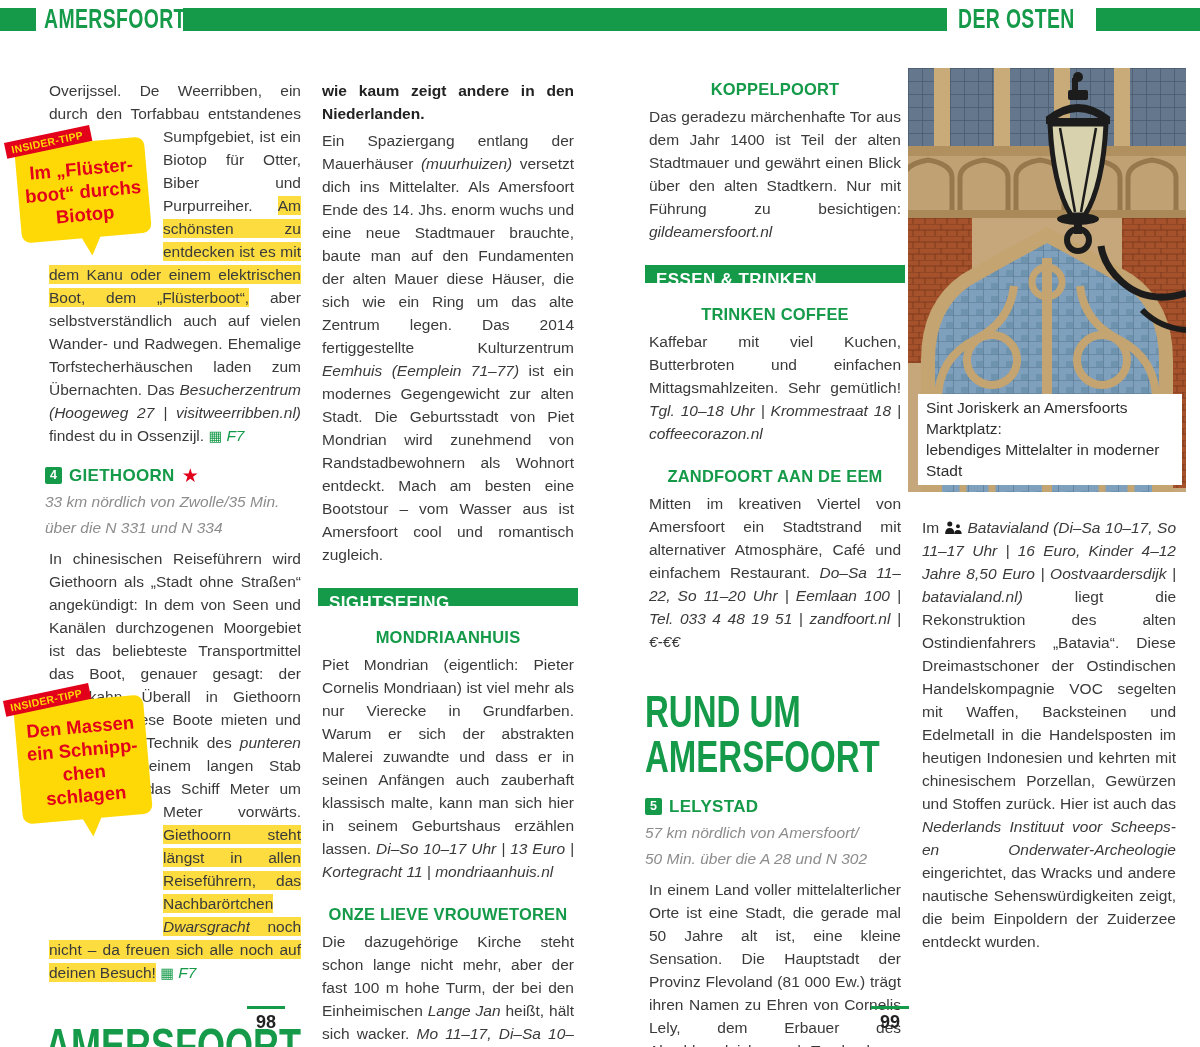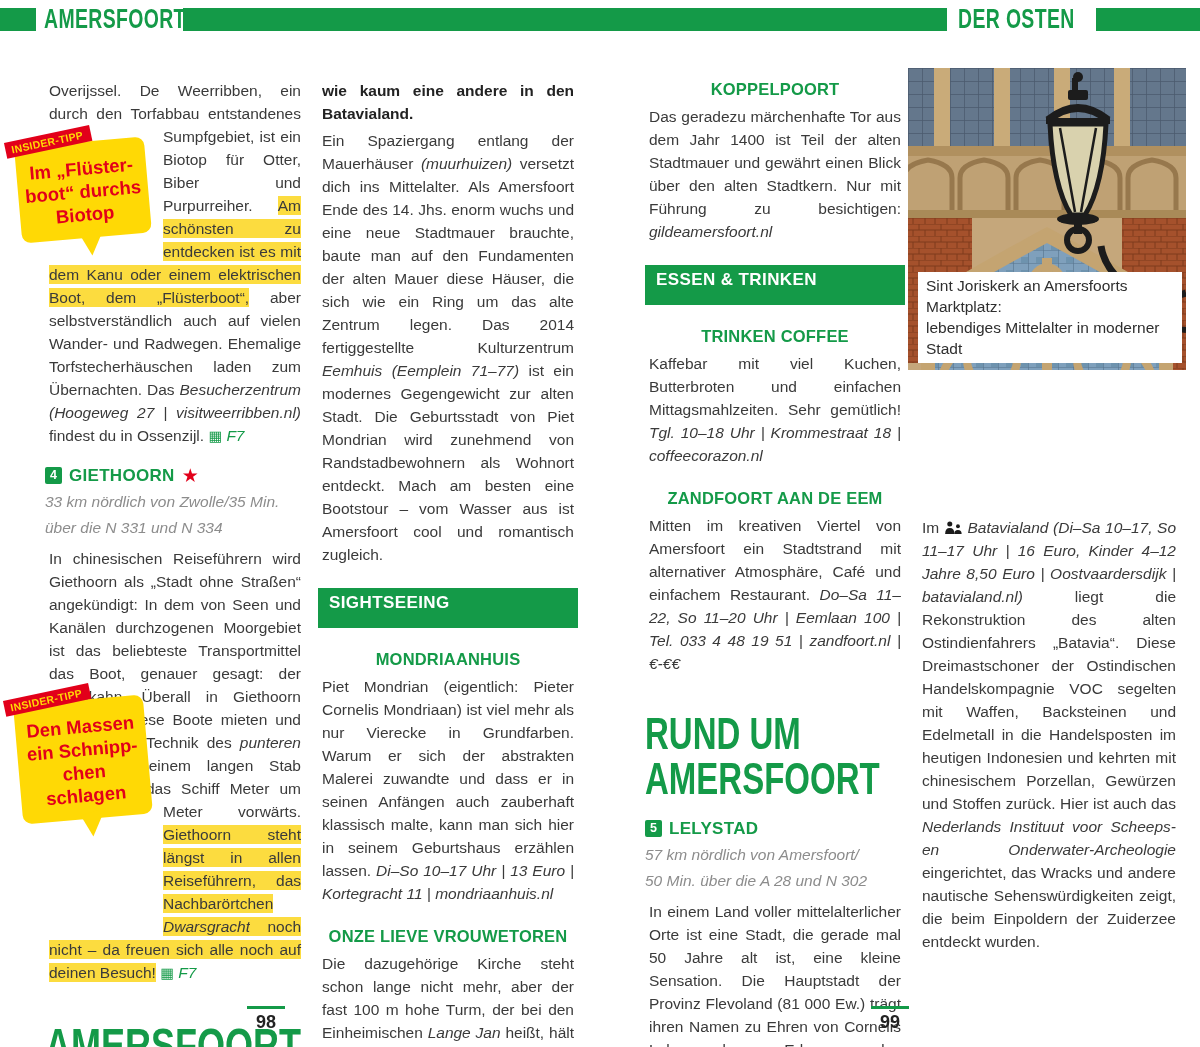--- a/index.html
+++ b/index.html
@@ -43,21 +43,21 @@
   
   .sp{float:left}
   .tip-spacer-1{width:114px;height:120px}
   .tip-spacer-2{width:114px;height:132px}
 
   
   .sub{color:var(--green);font-weight:700;font-size:16.5px;letter-spacing:.2px;
        margin:20px 0 3px;text-align:center}
   .sub.first{margin-top:0}
   .banner{background:var(--green);color:#fff;font-weight:700;font-size:17px;letter-spacing:.4px;
-          height:40px;line-height:30px;padding-left:11px;margin-top:22px;text-align:left}
+          height:18px;line-height:30px;padding-left:11px;margin-top:22px;text-align:left}
   .poi{display:flex;align-items:center;gap:7px;margin:16px 0 2px;text-align:left}
   .poi-num{background:var(--green);color:#fff;font-weight:700;font-size:12.5px;width:17px;height:17px;
            line-height:17px;text-align:center;border-radius:2px;flex:0 0 auto}
   .poi-title{color:var(--green);font-weight:700;font-size:17px;letter-spacing:.3px}
   .poi-star{color:var(--red);font-size:19px;line-height:17px}
   .access{color:#8c8c8c;font-style:italic;text-align:left;font-size:15.5px;line-height:26px;margin:2px 0 6px}
 
   .bigname{color:var(--green);font-weight:700;font-size:48px;line-height:46px;margin-top:38px;
            text-align:left;transform:scale(.75,1);transform-origin:left top;white-space:nowrap}
   .bigname2{color:var(--green);font-weight:700;font-size:44px;line-height:45px;margin-top:36px;
@@ -70,21 +70,21 @@
   .tip-tag{position:absolute;top:-11px;left:-9px;background:var(--red);color:var(--yellow);
            font-size:10.5px;font-weight:700;letter-spacing:.3px;padding:2px 8px 2px 6px;
            transform:rotate(-7deg);white-space:nowrap}
   .tip-tail{position:absolute;bottom:-17px;left:60px;width:0;height:0;
             border-top:24px solid var(--yellow);border-left:6px solid transparent;
             border-right:20px solid transparent;transform:rotate(-12deg)}
   #tip1{left:18px;top:142px}
   #tip2{left:18px;top:700px}
 
   
-  .photo{position:absolute;left:908px;top:68px;width:278px;height:302px;overflow:hidden;background:#c5a77b}
+  .photo{position:absolute;left:908px;top:68px;width:278px;height:424px;overflow:hidden;background:#c5a77b}
   .caption{position:absolute;left:10px;right:4px;bottom:7px;background:#fff;padding:3px 8px 4px;
            font-size:15.5px;line-height:21px;color:#2e2e2e;text-align:left}
 
   
   .pagefoot{position:absolute;top:1006px;width:44px;text-align:center;
             font-size:18px;font-weight:700;color:#222}
   .pagefoot::before{content:"";display:block;border-top:3px solid var(--green);margin:0 3px 3px}
   #foot98{left:244px}
   #foot99{left:868px}
 </style>
@@ -111,21 +111,21 @@
         <div>33 km nördlich von Zwolle/35 Min.</div>
         <div>über die N 331 und N 334</div>
       </div>
     <p class="para"><span>In chinesischen Reiseführern wird Giethoorn als „Stadt ohne Straßen“ angekündigt: In dem von Seen und Kanälen durchzogenen Moorgebiet ist das beliebteste Transportmittel das Boot, genauer gesagt: der Stechkahn. Überall in Giethoorn kannst du diese Boote mieten und die spezielle Technik des </span><span class="s-i">punteren</span><span> lernen: Mit einem langen Stab „sticht“ man das Schiff Meter </span><span class="sp tip-spacer-2"></span><span>um Meter vorwärts. </span><span class="s-hl">Giethoorn steht längst in allen Reiseführern, das Nachbarörtchen </span><span class="s-hl s-i">Dwarsgracht</span><span class="s-hl"> noch nicht – da freuen sich alle noch auf deinen Besuch!</span><span> </span><span class="inline-icon"><span class="glyph-map">▦</span></span><span class="s-g s-i"> F7</span></p>
 
     <h1 class="bigname">AMERSFOORT</h1>
 
   </div>
 
   <div class="col" id="col2">
-    <p class="para"><span class="s-b">wie kaum eine andere in den Batavialand.</span></p>
+    <p class="para"><span class="s-b">wie kaum zeigt andere in den Niederlanden.</span></p>
     <p class="para"><span>Ein Spaziergang entlang der Mauerhäuser </span><span class="s-i">(muurhuizen)</span><span> versetzt dich ins Mittelalter. Als Amersfoort Ende des 14. Jhs. enorm wuchs und eine neue Stadtmauer brauchte, baute man auf den Fundamenten der alten Mauer diese Häuser, die sich wie ein Ring um das alte Zentrum legen. Das 2014 fertiggestellte Kulturzentrum </span><span class="s-i">Eemhuis (Eemplein 71–77)</span><span> ist ein modernes Gegengewicht zur alten Stadt. Die Geburtsstadt von Piet Mondrian wird zunehmend von Randstadbewohnern als Wohnort entdeckt. Mach am besten eine Bootstour – vom Wasser aus ist Amersfoort cool und romantisch zugleich.</span></p>
 
     <div class="banner">SIGHTSEEING</div>
 
     <h4 class="sub">MONDRIAANHUIS</h4>
     <p class="para"><span>Piet Mondrian (eigentlich: Pieter Cornelis Mondriaan) ist viel mehr als nur Vierecke in Grundfarben. Warum er sich der abstrakten Malerei zuwandte und dass er in seinen Anfängen auch zauberhaft klassisch malte, kann man sich hier in seinem Geburtshaus erzählen lassen. </span><span class="s-i">Di–So 10–17 Uhr | 13 Euro | Kortegracht 11 | mondriaanhuis.nl</span></p>
 
     <h4 class="sub">ONZE LIEVE VROUWETOREN</h4>
     <p class="para"><span>Die dazugehörige Kirche steht schon lange nicht mehr, aber der fast 100 m hohe Turm, der bei den Einheimischen </span><span class="s-i">Lange Jan</span><span> heißt, hält sich wacker. </span><span class="s-i">Mo 11–17, Di–Sa 10–17, So 11–16 | 8,50 Euro | onzelievevrouwetoren.nl</span></p>
   </div>

